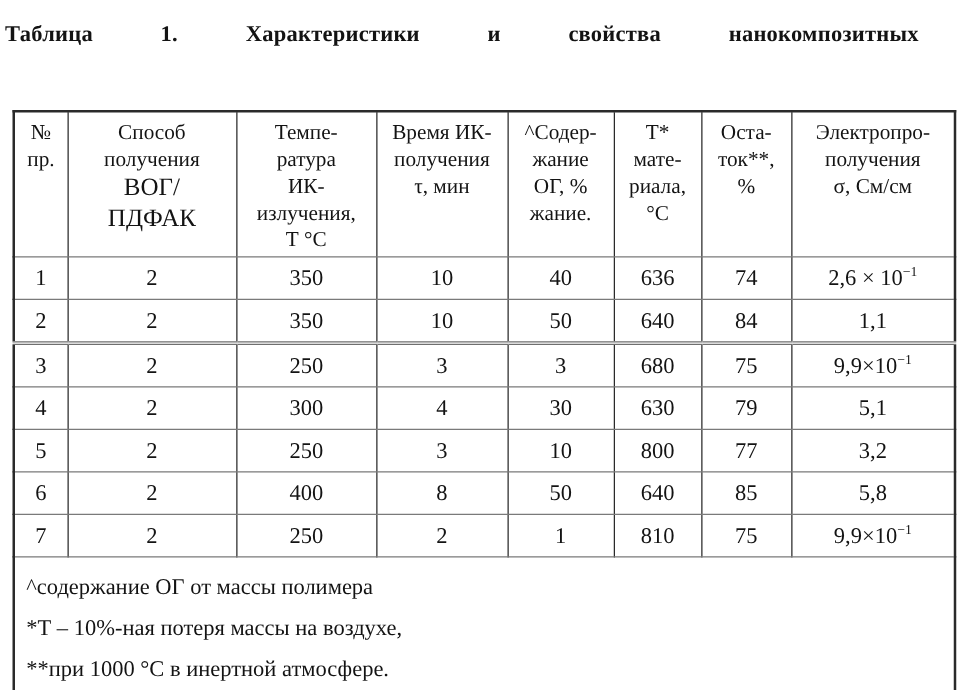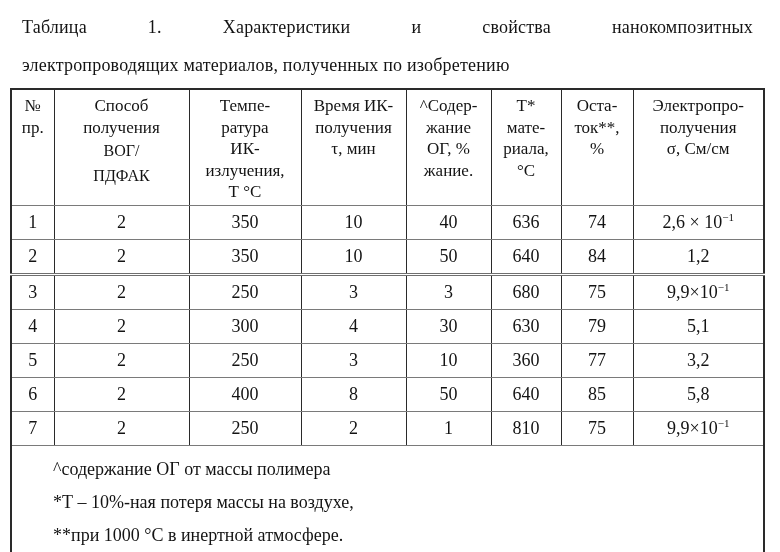--- a/index.html
+++ b/index.html
@@ -7,22 +7,22 @@
     width: 780px; height: 552px;
     background: #ffffff;
     color: #131313;
     font-family: "Liberation Serif", "DejaVu Serif", serif;
     overflow: hidden;
   }
   .doc { position: relative; width: 780px; height: 552px; background: #fff; }
 
   
   .caption {
-    position: absolute; left: 22px; top: 8px; width: 731px;
-    font-weight: normal; font-size: 18px; line-height: 38px;
+    position: absolute; left: 4px; top: 8px; width: 731px;
+    font-weight: bold; font-size: 18px; line-height: 38px;
     letter-spacing: 0.2px;
   }
   .cap-justify { text-align: justify; text-align-last: justify; }
   .cap-left { text-align: left; }
 
   
   table.tbl {
     position: absolute; left: 10px; top: 88px;
     width: 753px; table-layout: fixed;
     border-collapse: collapse;
@@ -32,43 +32,42 @@
     border: 1px solid;
     border-color: #7a7a7a #2a2a2a; 
     padding: 0;
     overflow: hidden;
   }
   .tbl thead th {
     height: 110px; vertical-align: top;
     font-weight: normal; font-size: 17px; line-height: 21.5px;
     text-align: center; padding-top: 5px;
   }
-  .tbl thead th div.hdr-lg { font-size: 16px; line-height: 25px; }
+  .tbl thead th div.hdr-lg { font-size: 20px; line-height: 25px; }
   .tbl tbody td {
     height: 33px; text-align: center; vertical-align: middle;
     font-size: 18px;
   }
   
   .tbl tbody tr:nth-child(3) td { border-top: 3px double #6f6f6f; }
   sup { font-size: 11px; line-height: 0; }
   .tbl tfoot td {
     height: 106px; vertical-align: top; text-align: left;
     padding: 7px 10px 0 9px; font-size: 18px;
     border-color: #5a5a5a #2a2a2a;
   }
-  .fn { line-height: 33px; white-space: nowrap; margin-left: 32px; }
+  .fn { line-height: 33px; white-space: nowrap; }
 </style>
 </head>
 <body>
 
 <div class="doc">
 
   <header class="caption">
     <div class="cap-justify">Таблица 1. Характеристики и свойства нанокомпозитных</div>
-    <div class="cap-left">электропроводящих материалов, полученных по изобретению</div>
   </header>
 
   <table class="tbl">
     <colgroup>
       <col style="width:43px">
         <col style="width:135px">
         <col style="width:112px">
         <col style="width:105px">
       <col style="width:85px">
         <col style="width:70px">
@@ -135,21 +134,21 @@
           <td>2,6 × 10<sup>−1</sup></td>
         </tr>
         <tr>
           <td>2</td>
           <td>2</td>
           <td>350</td>
           <td>10</td>
           <td>50</td>
           <td>640</td>
           <td>84</td>
-          <td>1,2</td>
+          <td>1,1</td>
         </tr>
         <tr>
           <td>3</td>
           <td>2</td>
           <td>250</td>
           <td>3</td>
           <td>3</td>
           <td>680</td>
           <td>75</td>
           <td>9,9×10<sup>−1</sup></td>
@@ -163,21 +162,21 @@
           <td>630</td>
           <td>79</td>
           <td>5,1</td>
         </tr>
         <tr>
           <td>5</td>
           <td>2</td>
           <td>250</td>
           <td>3</td>
           <td>10</td>
-          <td>360</td>
+          <td>800</td>
           <td>77</td>
           <td>3,2</td>
         </tr>
         <tr>
           <td>6</td>
           <td>2</td>
           <td>400</td>
           <td>8</td>
           <td>50</td>
           <td>640</td>

